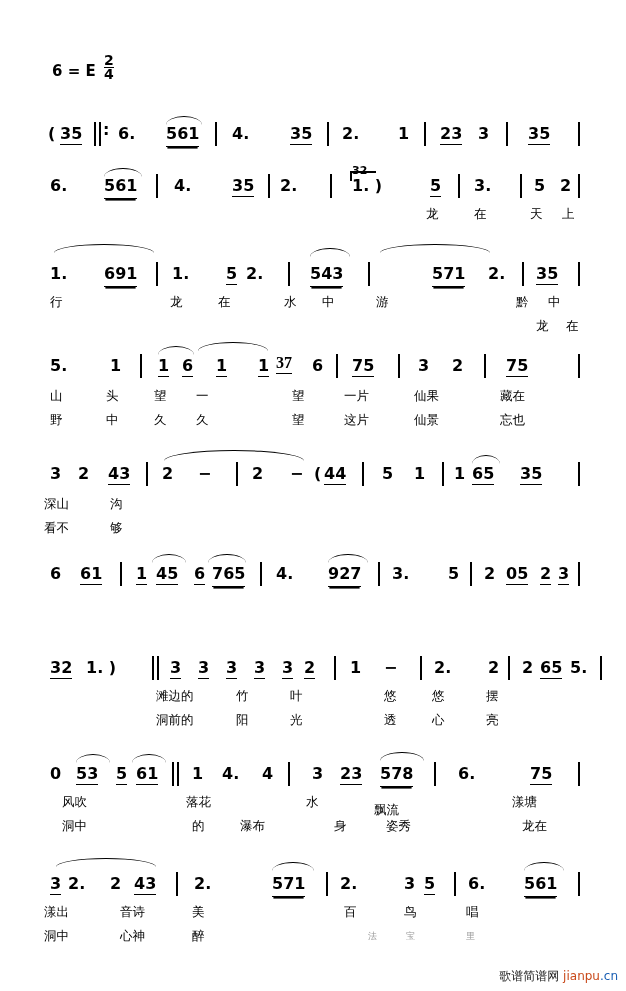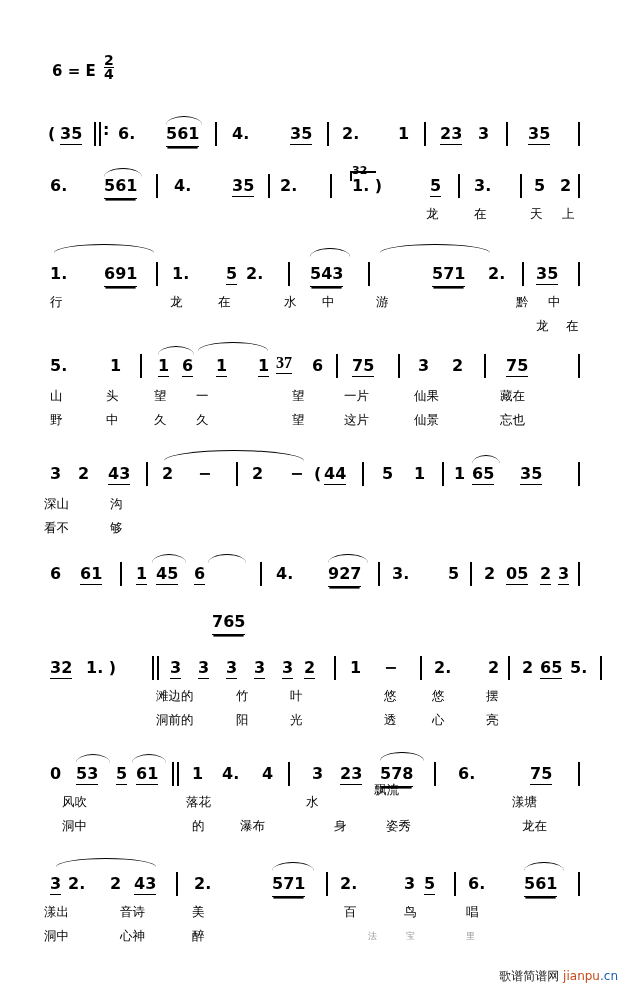--- a/index.html
+++ b/index.html
@@ -287,21 +287,21 @@
 
   <div class="row" style="top:556px;height:50px;">
     <span class="tok" style="left:50px; top:8px;">6</span>
     <span class="tok under1" style="left:80px; top:8px;">61</span>
     <div class="bar" style="left:120px; top:6px; height:24px;"></div>
     <span class="tok under1" style="left:136px; top:8px;">1</span>
     <span class="slur" style="left:152px; top:-2px; width:34px;"></span>
     <span class="tok under1" style="left:156px; top:8px;">45</span>
     <span class="tok under1" style="left:194px; top:8px;">6</span>
     <span class="slur" style="left:208px; top:-2px; width:38px;"></span>
-    <span class="tok under2" style="left:212px; top:8px;margin-top:48px;">765</span>
+    <span class="tok under2" style="left:212px; top:8px;">765</span>
     <div class="bar" style="left:260px; top:6px; height:24px;"></div>
     <span class="tok" style="left:276px; top:8px;">4.</span>
     <span class="slur" style="left:328px; top:-2px; width:40px;"></span>
     <span class="tok under2" style="left:328px; top:8px;">927</span>
     <div class="bar" style="left:378px; top:6px; height:24px;"></div>
     <span class="tok" style="left:392px; top:8px;">3.</span>
     <span class="tok" style="left:448px; top:8px;">5</span>
     <div class="bar" style="left:470px; top:6px; height:24px;"></div>
     <span class="tok" style="left:484px; top:8px;">2</span>
     <span class="tok under1" style="left:506px; top:8px;">05</span>
@@ -366,21 +366,21 @@
     <span class="slur" style="left:380px; top:4px; width:44px;"></span>
     <span class="tok under2" style="left:380px; top:16px;">578</span>
     <div class="bar" style="left:434px; top:14px; height:24px;"></div>
     <span class="tok" style="left:458px; top:16px;">6.</span>
     <span class="tok under1" style="left:530px; top:16px;">75</span>
     <div class="bar" style="left:578px; top:14px; height:24px;"></div>
 
     <span class="tok lyr" style="left:62px; top:46px;">风吹</span>
     <span class="tok lyr" style="left:186px; top:46px;">落花</span>
     <span class="tok lyr" style="left:306px; top:46px;">水</span>
-    <span class="tok lyr" style="left:374px; top:34px;">飘流</span>
+    <span class="tok lyr" style="left:374px; top:54px;">飘流</span>
     <span class="tok lyr" style="left:512px; top:46px;">漾塘</span>
 
     <span class="tok lyr" style="left:62px; top:70px;">洞中</span>
     <span class="tok lyr" style="left:192px; top:70px;">的</span>
     <span class="tok lyr" style="left:240px; top:70px;">瀑布</span>
     <span class="tok lyr" style="left:334px; top:70px;">身</span>
     <span class="tok lyr" style="left:386px; top:70px;">姿秀</span>
     <span class="tok lyr" style="left:522px; top:70px;">龙在</span>
   </div>
 

